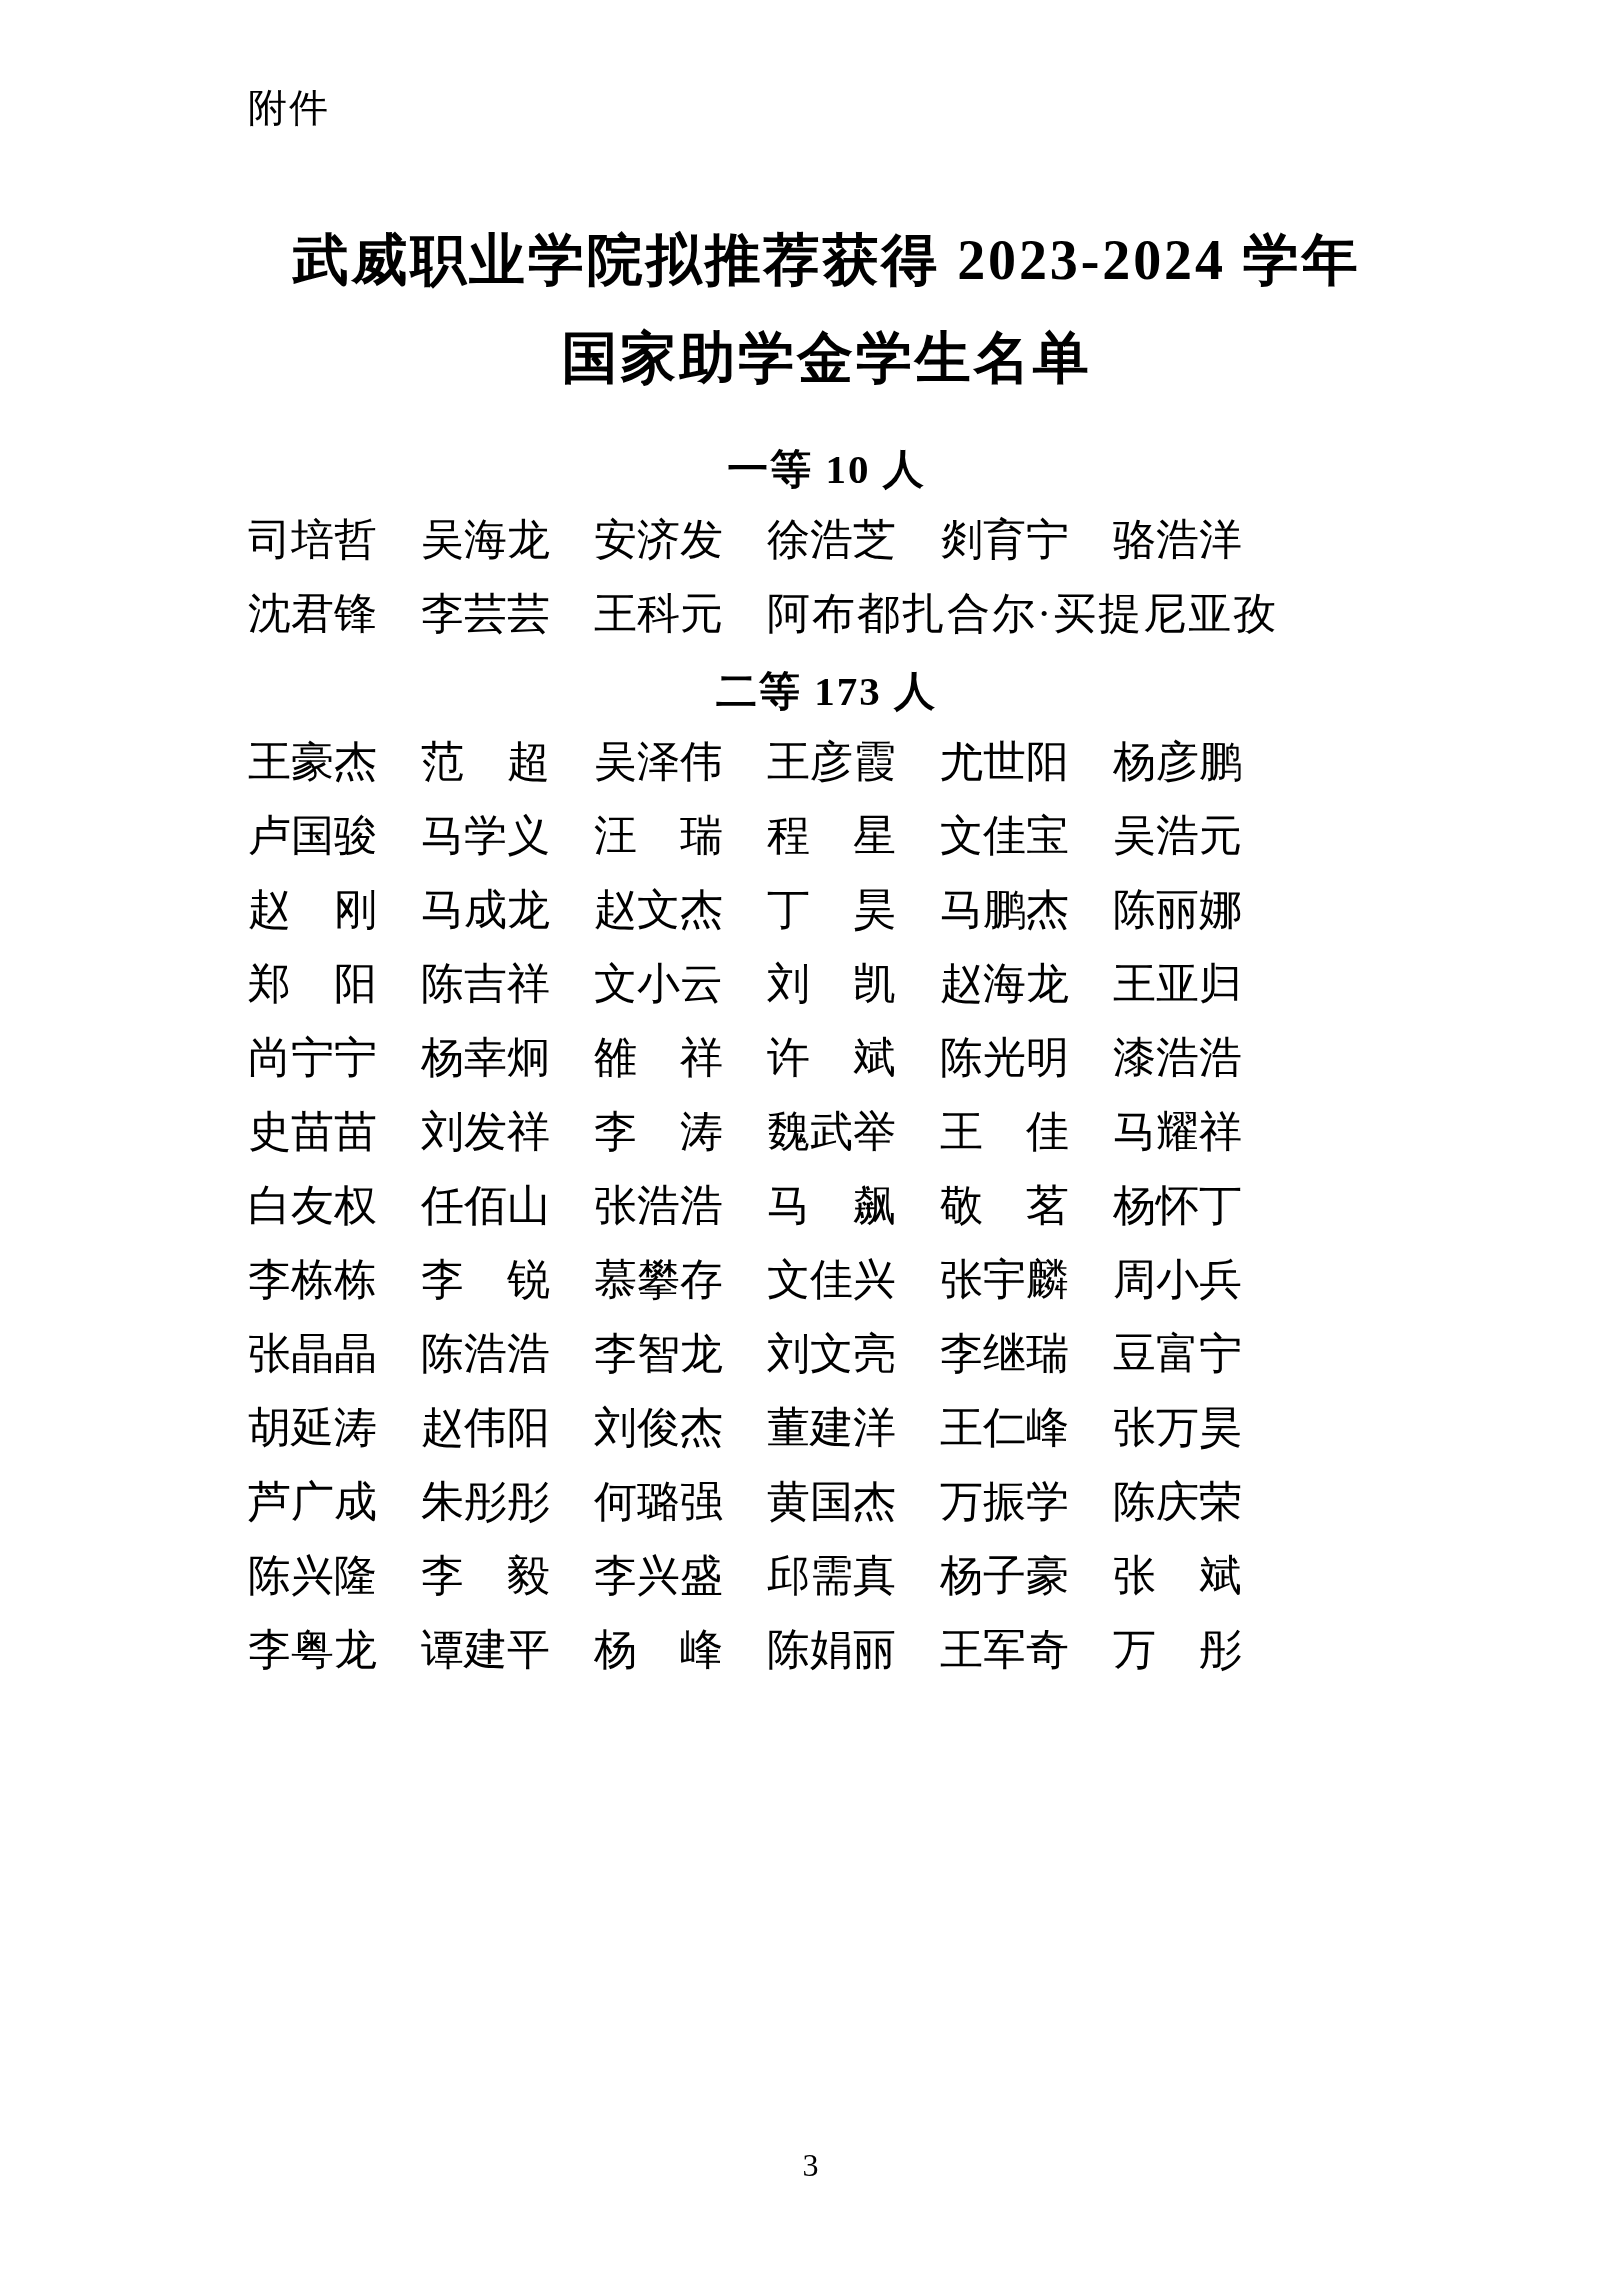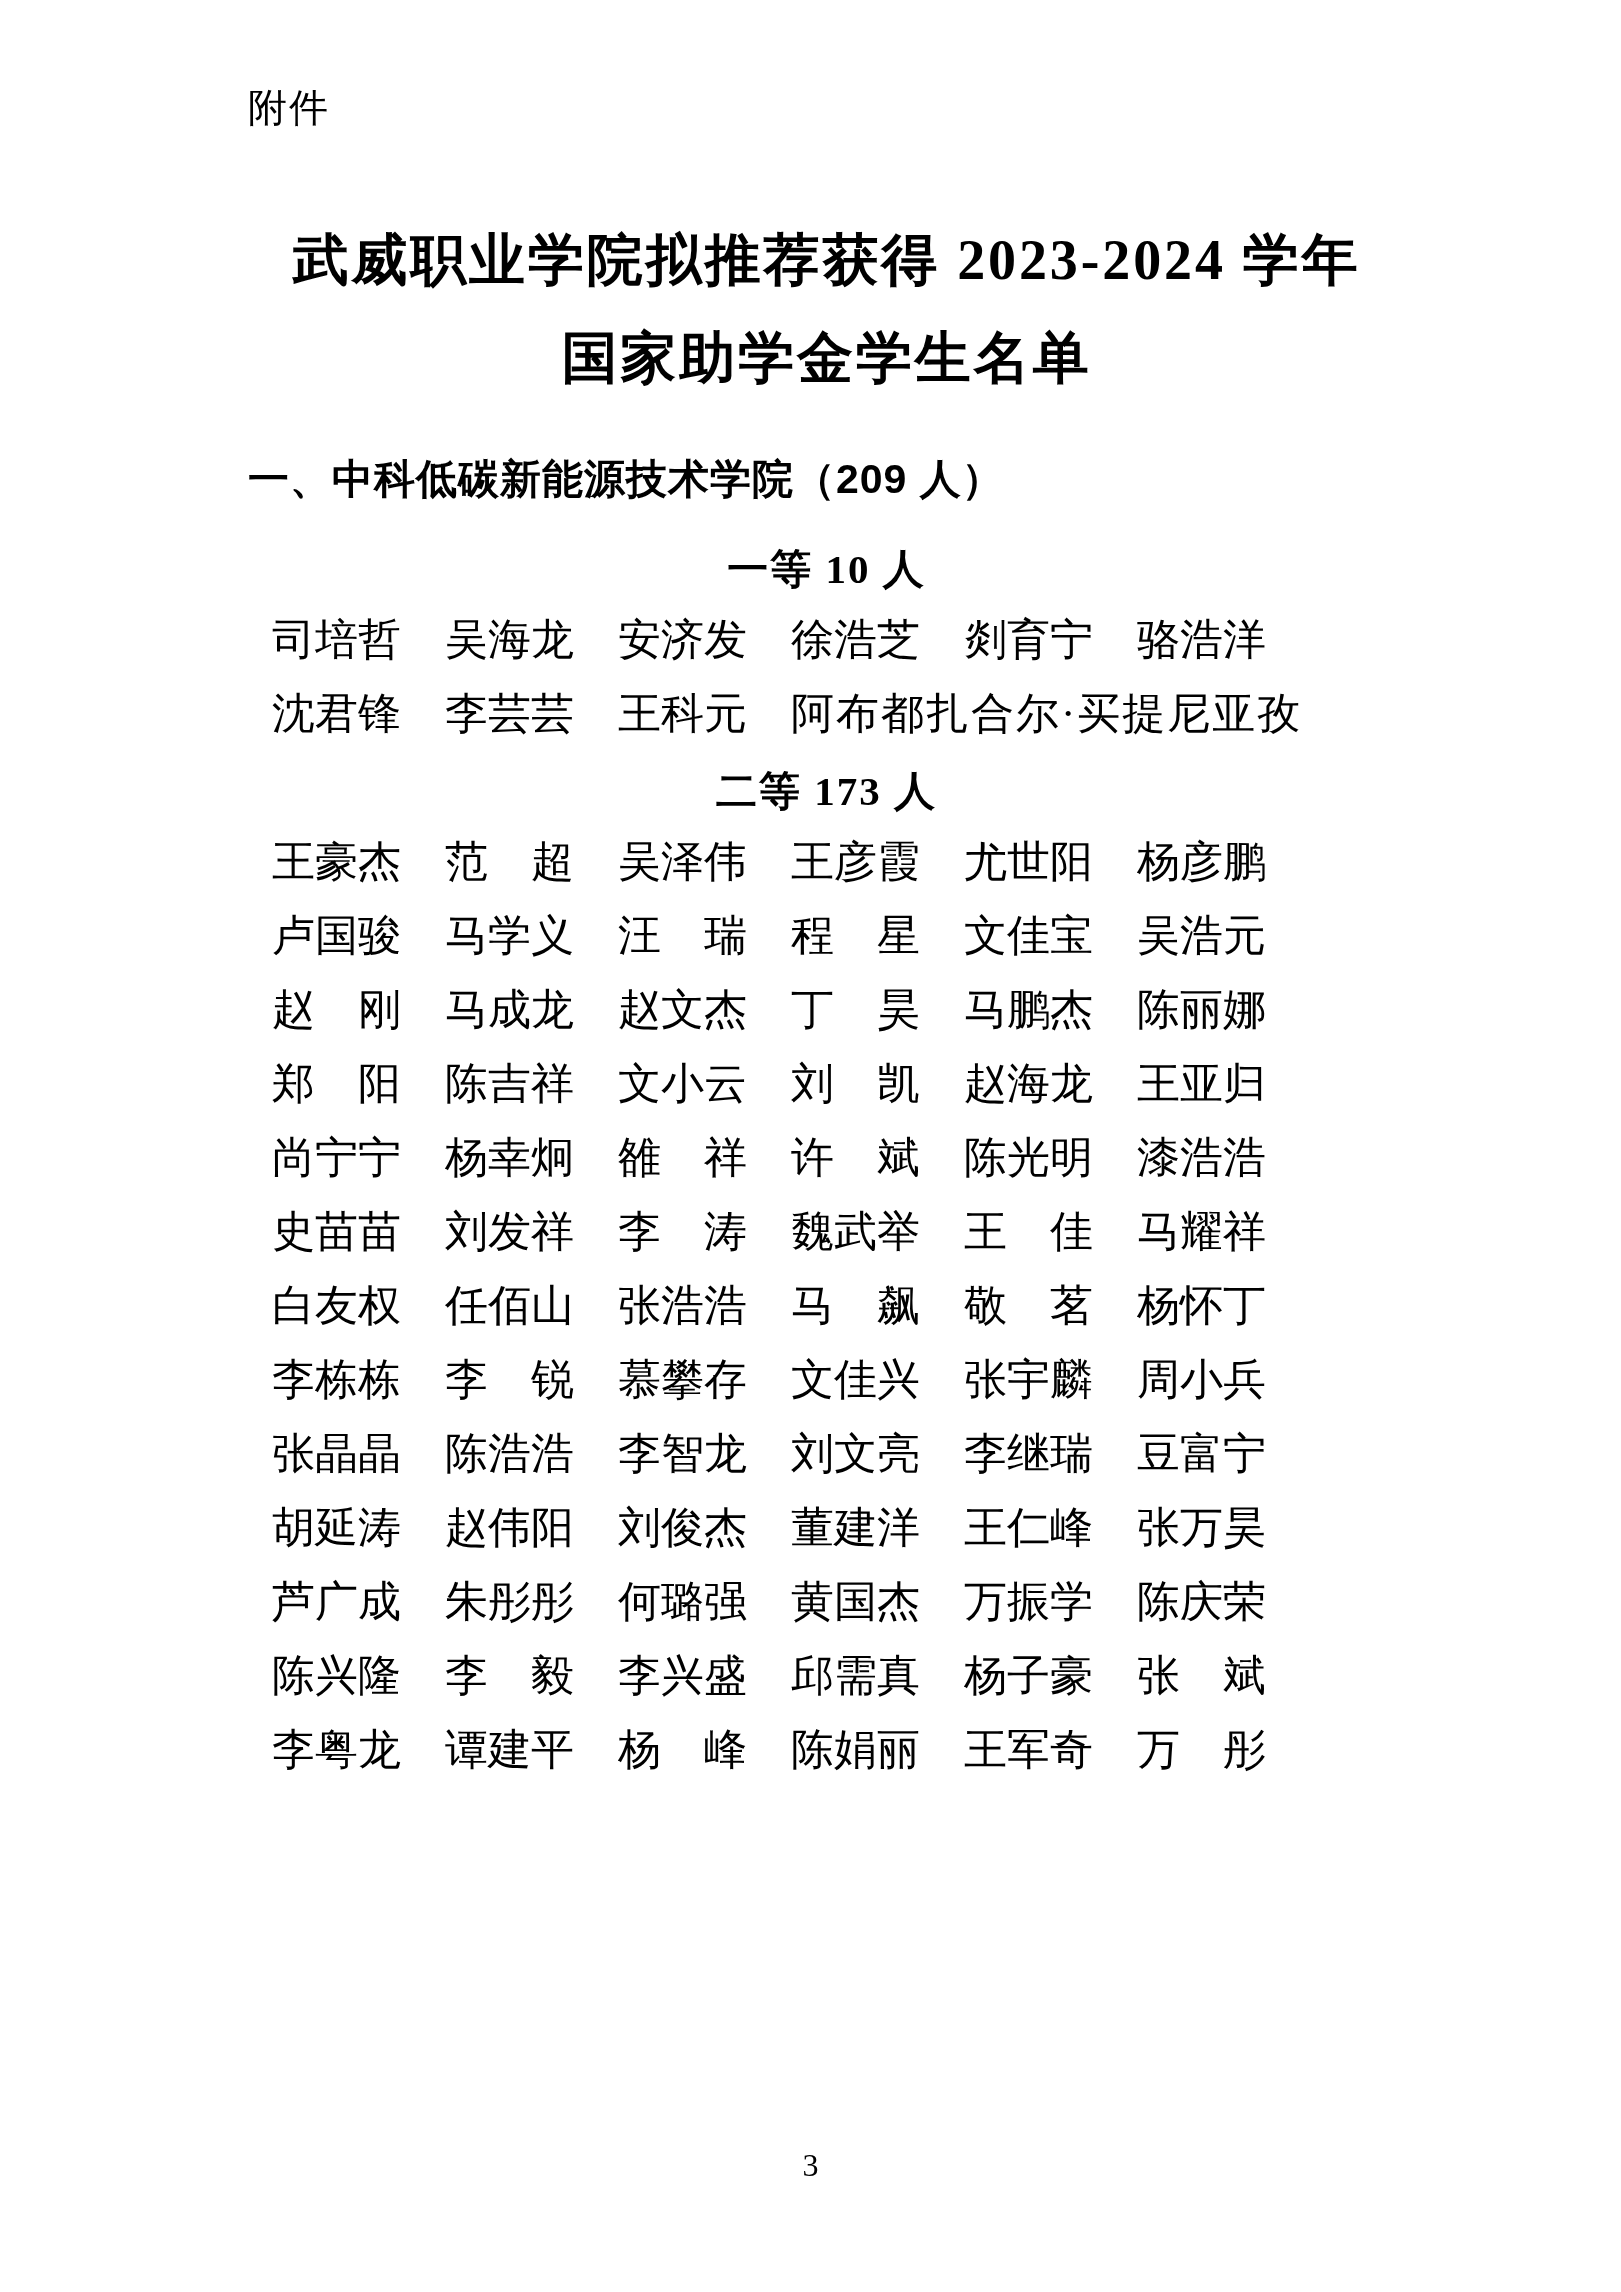--- a/index.html
+++ b/index.html
@@ -50,21 +50,20 @@
     font-weight: 700;
     font-size: 41px;
     line-height: 51px;
     letter-spacing: 2px;
   }
   .tier-heading.second {
     margin-top: 15.7px;
   }
   .name-rows {
     margin-top: 7.8px;
-    margin-left: 24px;
   }
   .name-row {
     display: flex;
     align-items: baseline;
     gap: 44px;
     height: 74px;
     line-height: 74px;
     font-size: 43px;
     white-space: nowrap;
   }
@@ -97,21 +96,20 @@
 <div class="page">
   <div class="content">
 
     <div class="attachment">附件</div>
 
     <div class="doc-title">
       <div>武威职业学院拟推荐获得 2023-2024 学年</div>
       <div>国家助学金学生名单</div>
     </div>
 
-    <div class="section-heading">一、中科低碳新能源技术学院（209 人）</div>
 
     <div class="tier-heading">一等 10 人</div>
 
     <div class="name-rows">
         <div class="name-row">
           <span class="name">司培哲</span>
           <span class="name">吴海龙</span>
           <span class="name">安济发</span>
           <span class="name">徐浩芝</span>
           <span class="name">剡育宁</span>

